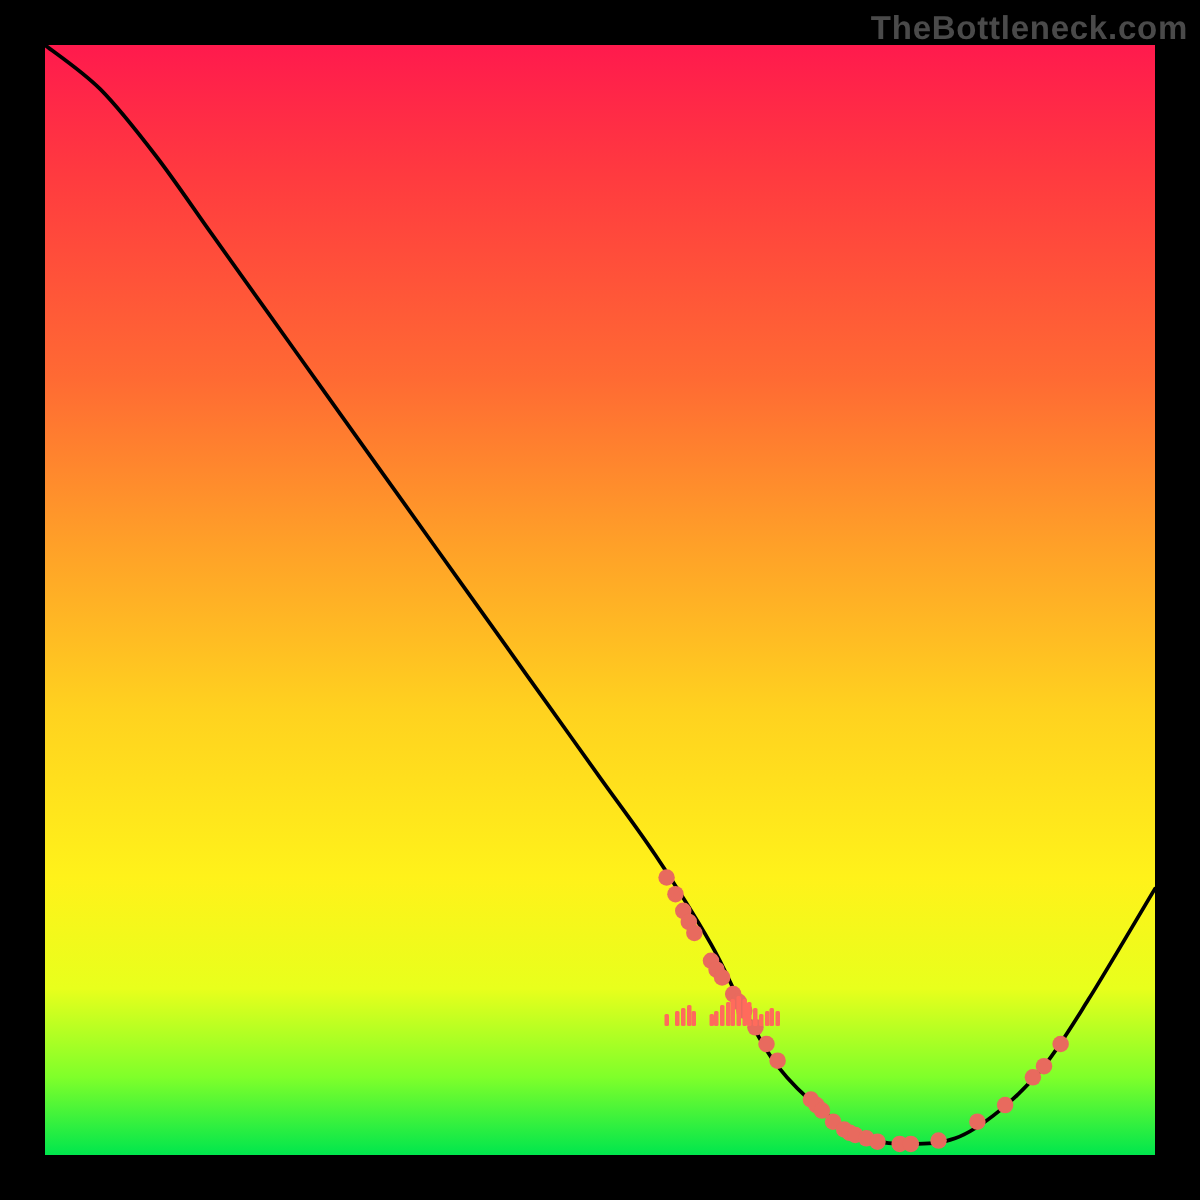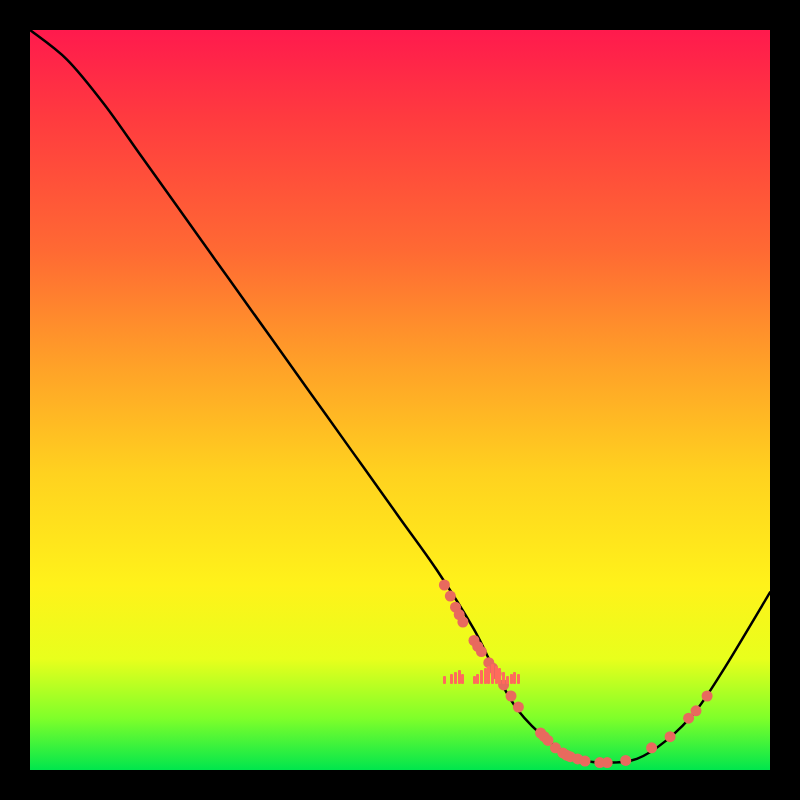--- a/index.html
+++ b/index.html
@@ -68,20 +68,21 @@
     bottom: 0;
     width: 3px;
     background: #ff6b5c;
     border-radius: 1px;
   }
 </style>
 </head>
 <body>
 
 <div class="frame">
+  <div class="watermark">TheBottleneck.com</div>
   <div class="plot">
     <svg class="curve" viewBox="0 0 740 740" preserveAspectRatio="none">
       <path id="curve-path" fill="none" stroke="#000" stroke-width="2.5" stroke-linecap="round" d="M 0,0 C 6.166666666666667,4.933333333333337 24.666666666666664,17.266666666666687 37,29.600000000000023 C 49.333333333333336,41.93333333333336 61.666666666666664,57.966666666666654 74,74 C 86.33333333333333,90.03333333333335 98.66666666666667,108.5333333333334 111,125.80000000000007 C 123.33333333333333,143.06666666666675 135.66666666666666,160.33333333333337 148,177.60000000000002 C 160.33333333333334,194.86666666666667 172.66666666666666,212.13333333333338 185,229.40000000000003 C 197.33333333333334,246.66666666666669 209.66666666666666,263.93333333333334 222,281.2 C 234.33333333333334,298.46666666666664 246.66666666666666,315.7333333333333 259,332.99999999999994 C 271.3333333333333,350.2666666666666 283.6666666666667,367.5333333333333 296,384.8 C 308.3333333333333,402.0666666666667 320.6666666666667,419.33333333333337 333,436.6 C 345.3333333333333,453.8666666666667 357.66666666666663,471.1333333333333 370,488.4 C 382.33333333333337,505.66666666666663 394.66666666666674,521.7 407.00000000000006,540.2 C 419.33333333333337,558.7 434.1333333333333,582.1333333333333 444,599.4 C 453.8666666666667,616.6666666666666 458.79999999999995,630.2333333333333 466.2,643.8 C 473.6,657.3666666666666 479.7666666666667,669.6999999999999 488.40000000000003,680.8 C 497.03333333333336,691.9 508.1333333333333,702.3833333333333 518,710.4 C 527.8666666666667,718.4166666666666 537.7333333333333,725.1999999999999 547.6,728.9 C 557.4666666666667,732.6 567.3333333333334,732.6 577.2,732.6 C 587.0666666666667,732.6 596.9333333333333,732.6 606.8,728.9 C 616.6666666666666,725.1999999999999 626.5333333333333,718.4166666666666 636.4,710.4 C 646.2666666666667,702.3833333333333 656.1333333333333,693.1333333333333 666,680.8 C 675.8666666666667,668.4666666666666 683.2666666666665,656.1333333333333 695.5999999999999,636.4 C 707.9333333333333,616.6666666666666 732.6,574.7333333333333 740,562.4"></path>
       <g id="points-group">
           <circle cx="414.40000000000003" cy="555" r="5.5" fill="#e86a5e"></circle>
           <circle cx="420.31999999999994" cy="566.1" r="5.5" fill="#e86a5e"></circle>
           <circle cx="425.49999999999994" cy="577.2" r="5.5" fill="#e86a5e"></circle>
           <circle cx="429.2" cy="584.6" r="5.5" fill="#e86a5e"></circle>
           <circle cx="432.9" cy="592" r="5.5" fill="#e86a5e"></circle>
           <circle cx="444" cy="610.5" r="5.5" fill="#e86a5e"></circle>

